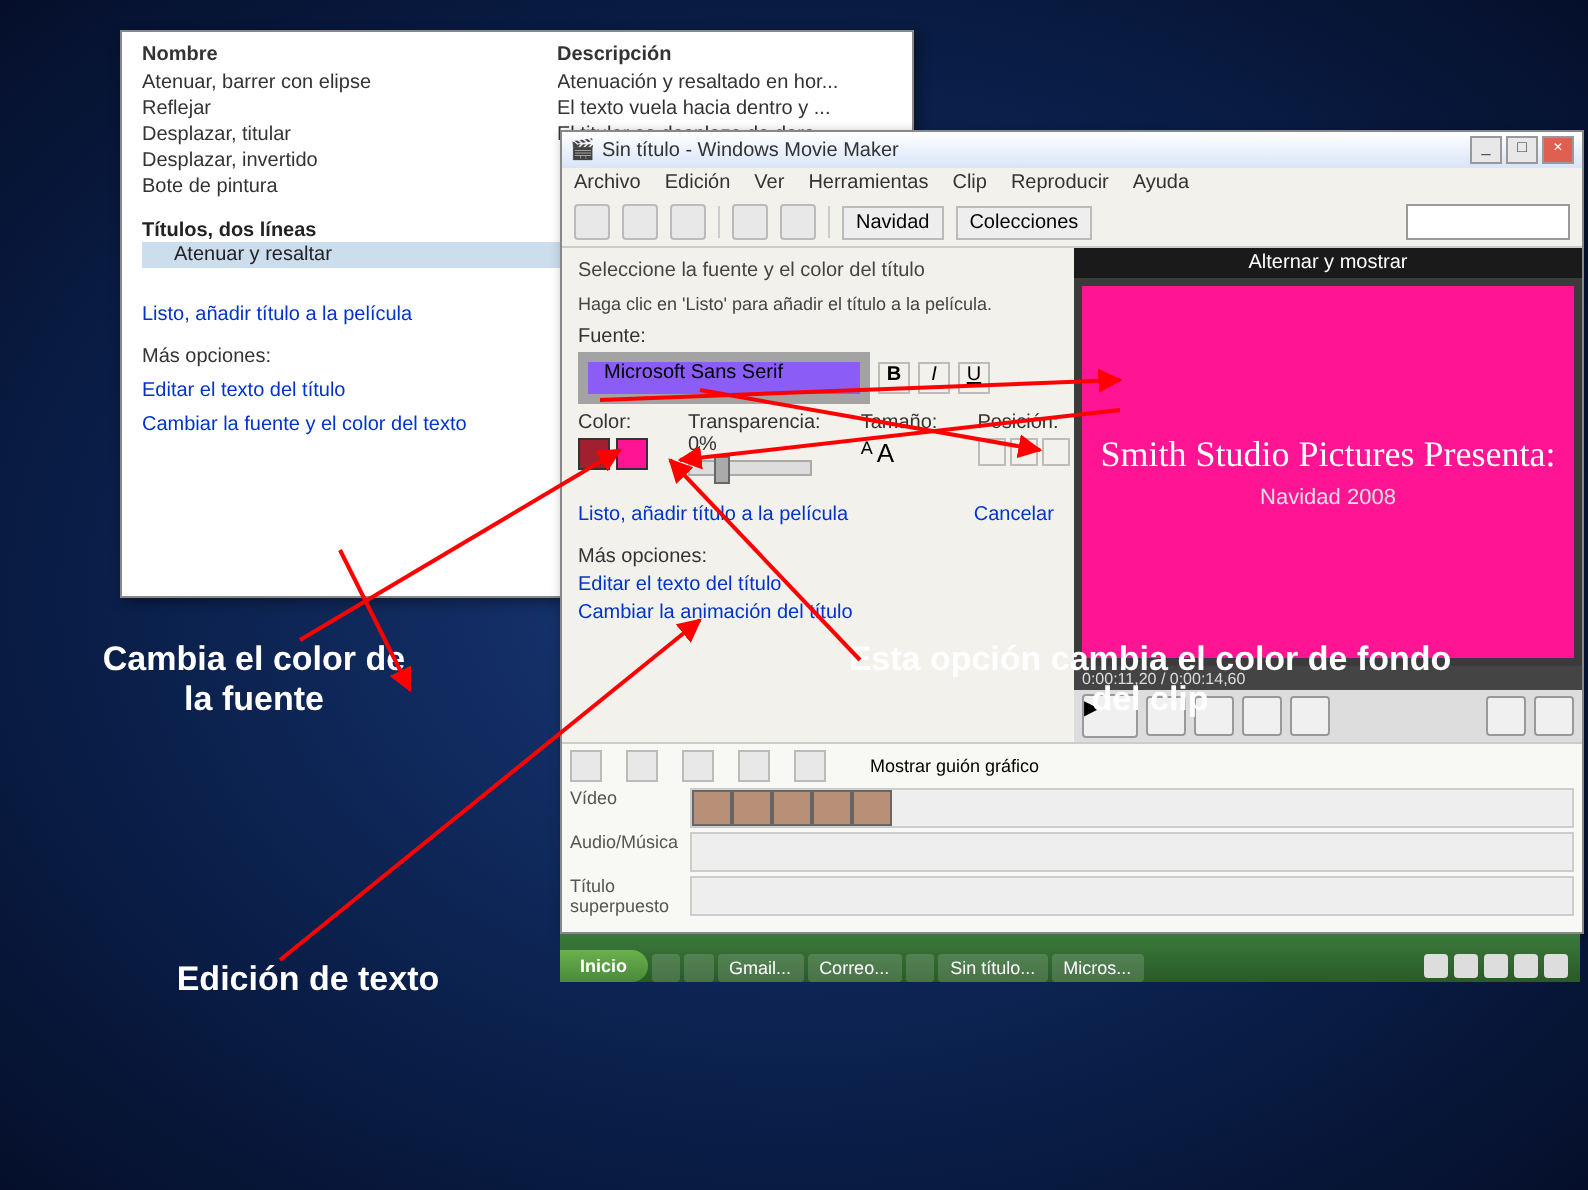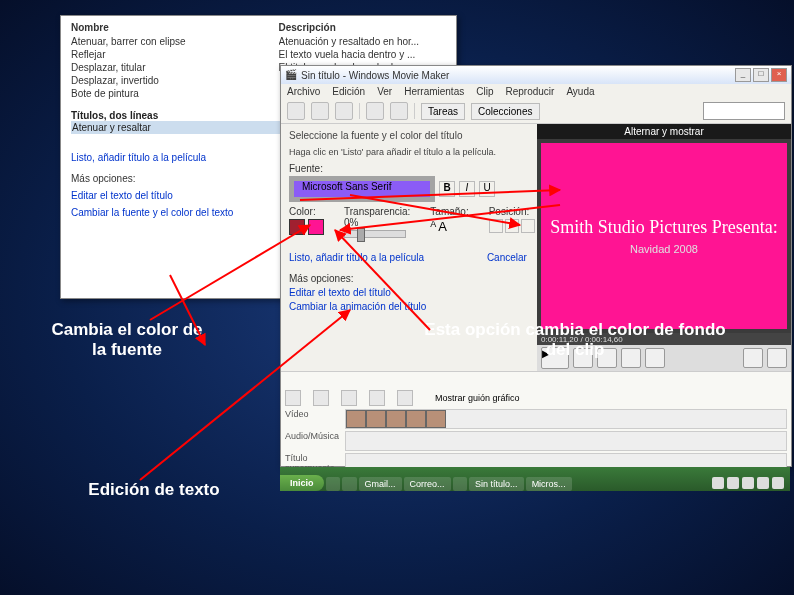--- a/index.html
+++ b/index.html
@@ -24,21 +24,21 @@
     padding: 6px 10px;
     font-size: 10px;
     color: #222;
     background:#fff;
   }
   #back-win .cols { display:flex; gap:40px;}
   #back-win .col { flex:1;}
   #back-win .hdr { font-weight:bold; color:#333; margin-bottom:2px;}
   #back-win .list div { padding:1px 0; color:#333; white-space:nowrap; overflow:hidden;}
   #back-win .sec-title { font-weight:bold; margin-top:10px;}
-  #back-win .sel { background:#cde; padding:1px 1px;}
+  #back-win .sel { background:#cde; padding:1px 16px;}
   #back-win .link { color:#0033cc; margin-top:6px; display:block;}
   #back-win .small { color:#333; margin-top:10px;}
   
   #front-win {
     left: 280px; top: 65px; width: 510px; height: 400px;
     background:#f2f1ec;
     font-size:10px;
     display:flex; flex-direction:column;
   }
   .titlebar {
@@ -69,21 +69,21 @@
   .task-opts .hdr{color:#333;}
   .preview-pane { flex:1; background:#3b3b3b; display:flex; flex-direction:column; position:relative;}
   .preview-title { background:#1a1a1a; color:#fff; text-align:center; padding:2px; font-size:10px;}
   .preview-screen { flex:1; margin:4px; background:#ff1493; display:flex; flex-direction:column; align-items:center; justify-content:center; color:#fff;}
   .preview-screen .line1 { font-family:Georgia,serif; font-size:18px; text-align:center; line-height:1.2;}
   .preview-screen .line2 { font-size:11px; color:#e0e0e0; margin-top:4px;}
   .preview-controls { height:26px; background:#ddd; display:flex; align-items:center; padding:0 4px; gap:4px;}
   .preview-controls .pbtn { width:18px;height:18px;background:#f0f0f0;border:1px solid #999;border-radius:2px;}
   .preview-controls .big { width:26px;height:20px;}
   .timeline { height:90px; background:#f8f8f4; border-top:1px solid #ccc; font-size:9px; padding:2px 4px;}
-  .timeline .tl-toolbar { display:flex; gap:12px; align-items:center; height:18px;margin-top:15px;}
+  .timeline .tl-toolbar { display:flex; gap:12px; align-items:center; height:18px;}
   .timeline .tl-toolbar .tbtn { width:14px;height:14px;background:#e8e8e8;border:1px solid #bbb;}
   .timeline .track { display:flex; align-items:flex-start; height:20px; margin-top:2px;}
   .timeline .track-label { width:60px; color:#555;}
   .timeline .track-body { flex:1; background:#eee; height:18px; border:1px solid #ccc; display:flex;}
   .timeline .thumb { width:18px; height:16px; background:#b89078; border:1px solid #666; margin:0;}
   .taskbar { position:absolute; left:280px; top:467px; width:510px; height:24px; background:linear-gradient(#3a7a3a,#2a5a2a); display:flex; align-items:flex-end; font-size:9px; color:#fff;}
   .taskbar .start { background:linear-gradient(#6ab04c,#4a8a3a); padding:3px 10px; font-weight:bold; border-radius:0 8px 8px 0;}
   .taskbar .titem { padding:2px 6px; margin-left:2px; background:rgba(255,255,255,0.15); border-radius:2px; white-space:nowrap; overflow:hidden; max-width:60px;}
   .taskbar .tray { margin-left:auto; padding:2px 6px; display:flex; gap:3px;}
   .taskbar .tray .ti { width:12px;height:12px;background:#ddd;border-radius:2px;}
@@ -146,21 +146,21 @@
     <span>Ayuda</span>
   </div>
   <div class="toolbar">
     <span class="tbtn"></span>
     <span class="tbtn"></span>
     <span class="tbtn"></span>
     <span class="sep"></span>
     <span class="tbtn"></span>
     <span class="tbtn"></span>
     <span class="sep"></span>
-    <span style="padding:2px 6px;border:1px solid #bbb;background:#eee;">Tareas</span>
+    <span style="padding:2px 6px;border:1px solid #bbb;background:#eee;">Navidad</span>
     <span style="padding:2px 6px;border:1px solid #bbb;background:#eee;">Colecciones</span>
     <span style="flex:1;"></span>
     <span style="width:80px;height:16px;background:#fff;border:1px solid #999;"></span>
   </div>
 
   <div class="main-area">
     <div class="task-pane">
       <div class="desc">Seleccione la fuente y el color del título</div>
       <div class="desc" style="font-size:9px;">Haga clic en 'Listo' para añadir el título a la película.</div>
       <span class="lbl">Fuente:</span>

